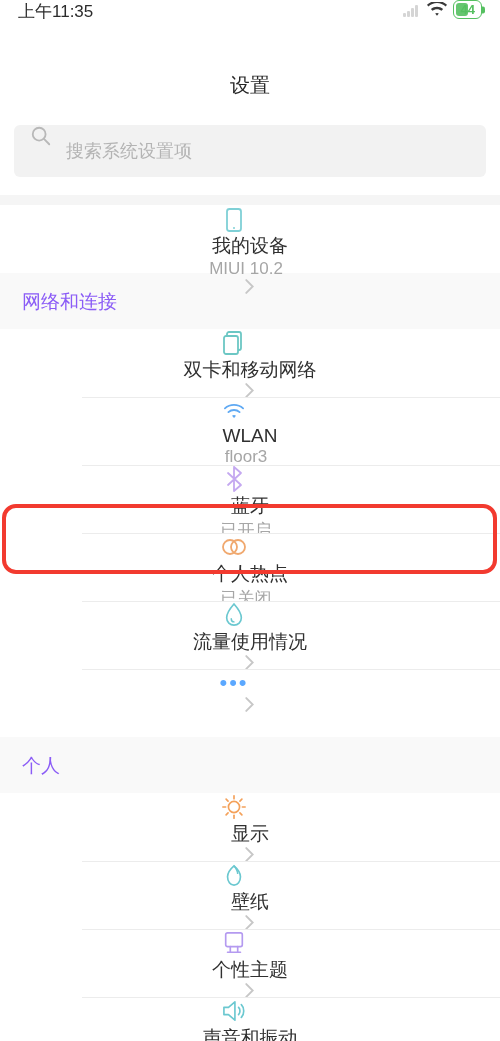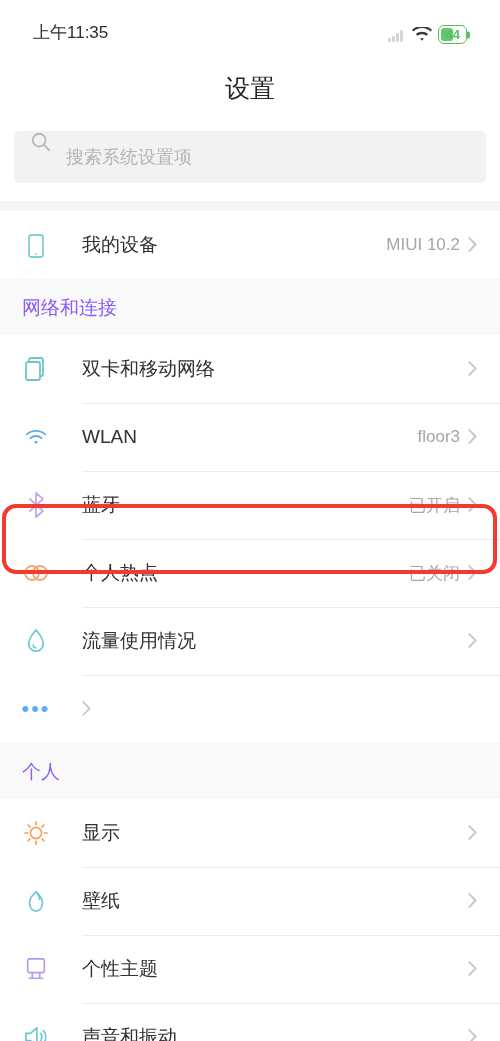--- a/index.html
+++ b/index.html
@@ -8,23 +8,23 @@
       height: 1041px;
       background: #f5f5f5;
       font-family: -apple-system, "PingFang SC", "Microsoft YaHei", sans-serif;
       overflow: hidden;
       position: relative;
     }
     .status-bar {
       height: 44px;
       background: #fff;
       display: flex;
-      align-items: flex-end;
+      align-items: flex-start;
       justify-content: space-between;
-      padding: 0 33px;
+      padding: 0 18px;
       font-size: 17px;
       color: #2b2b2b;
     }
     .status-left { font-weight: 500; }
     .status-right { display: flex; align-items: center; gap: 6px; }
     .signal-icon { width: 18px; height: 14px; opacity: .35; display: flex; align-items: flex-end; gap: 1px; }
     .signal-icon span { width: 3px; background: #888; border-radius: 1px; }
     .signal-icon span:nth-child(1){height:4px}.signal-icon span:nth-child(2){height:6px}
     .signal-icon span:nth-child(3){height:9px}.signal-icon span:nth-child(4){height:12px}
     .wifi-status { width: 20px; height: 16px; position: relative; }
@@ -53,21 +53,21 @@
     .battery::after {
       content:"";
       position:absolute; right:-4px; top:50%; transform:translateY(-50%);
       width:3px; height:7px; background:#55c060; border-radius:0 2px 2px 0;
     }
     .header {
       background: #fff;
       padding: 28px 0 22px;
       text-align: center;
     }
-    .header h1 { font-size: 25px; font-weight: 500; color: #262626; }
+    .header h1 { font-size: 20px; font-weight: 500; color: #262626; }
     .search-wrap { background: #fff; padding: 4px 14px 18px; }
     .search {
       background: #f2f2f2;
       border-radius: 6px;
       height: 52px;
       display: flex;
       padding: 0 16px;
       gap: 14px;
     }
     .search-icon { width: 22px; height: 22px; }
@@ -84,20 +84,21 @@
       background: #f9f9f9;
       font-family: Liberation Serif, serif;
     }
     .row {
       background: #fff;
       height: 68px;
       display: flex;
       align-items: center;
       padding: 0 22px 0 22px;
       position: relative;
+      flex-direction: column;
     }
     .row + .row::before,
     .row.div-top::before {
       content: "";
       position: absolute;
       left: 82px; right: 0; top: 0;
       height: 1px; background: #ececec;
     }
     .row .icon {
       width: 28px; height: 28px;

